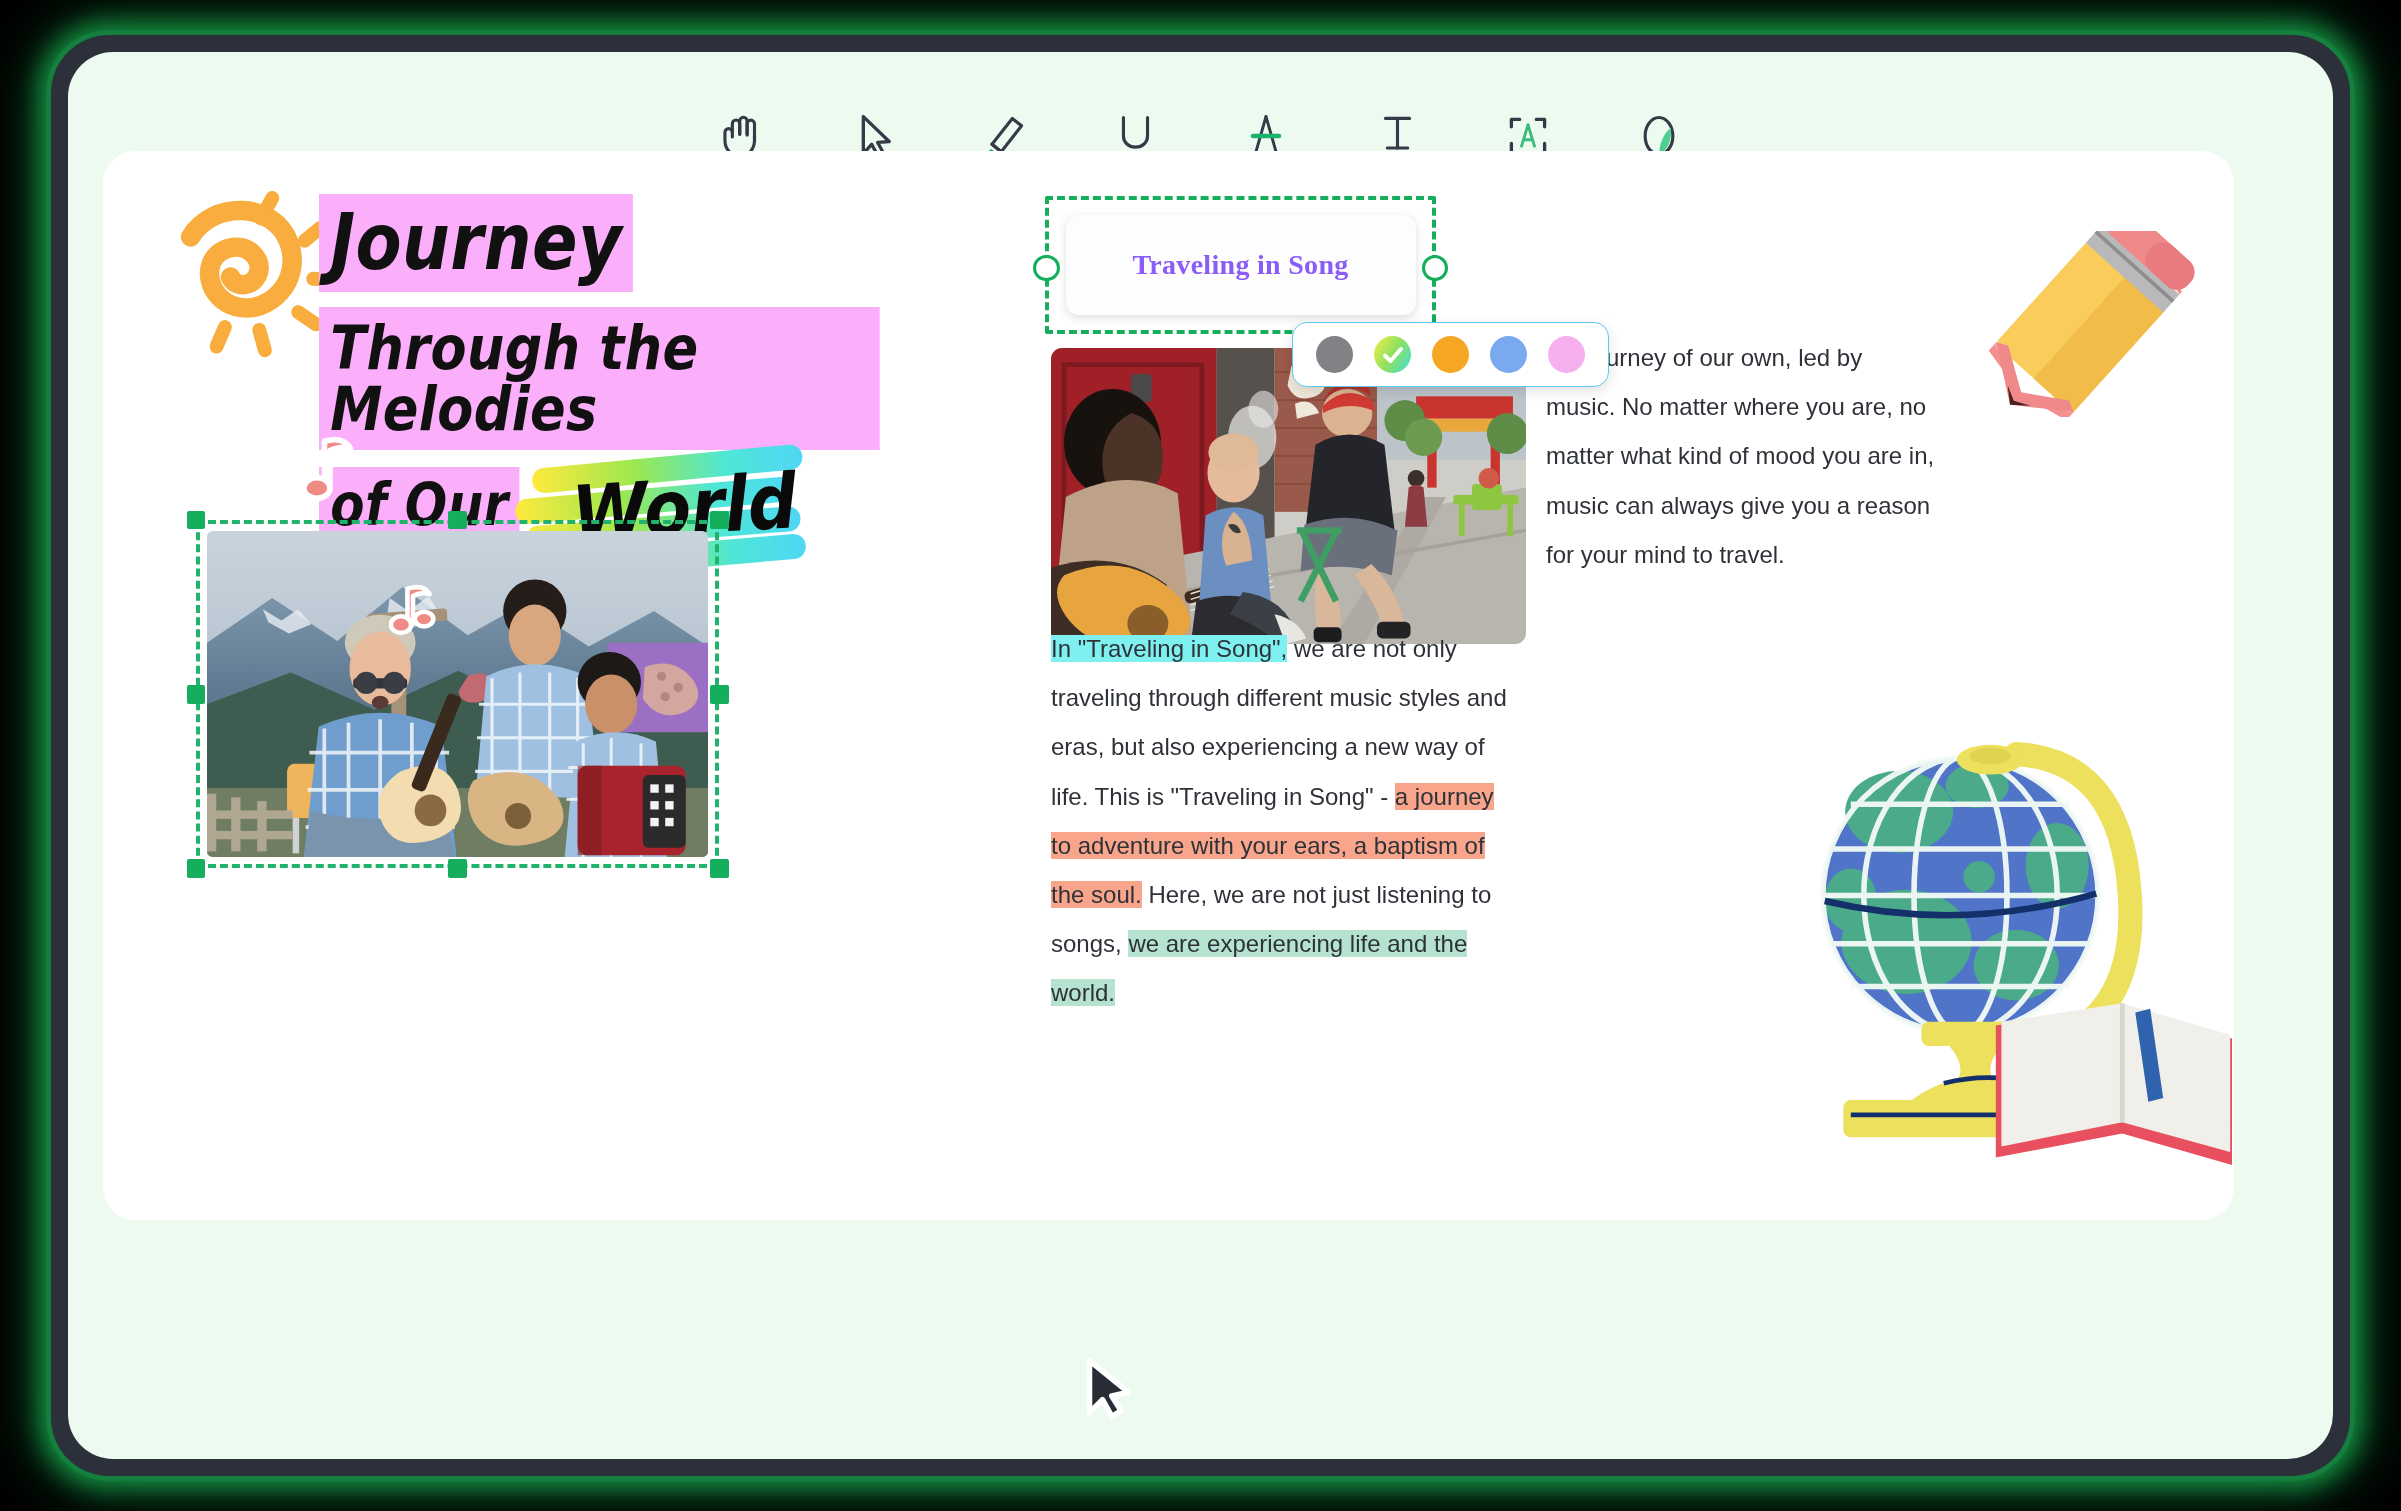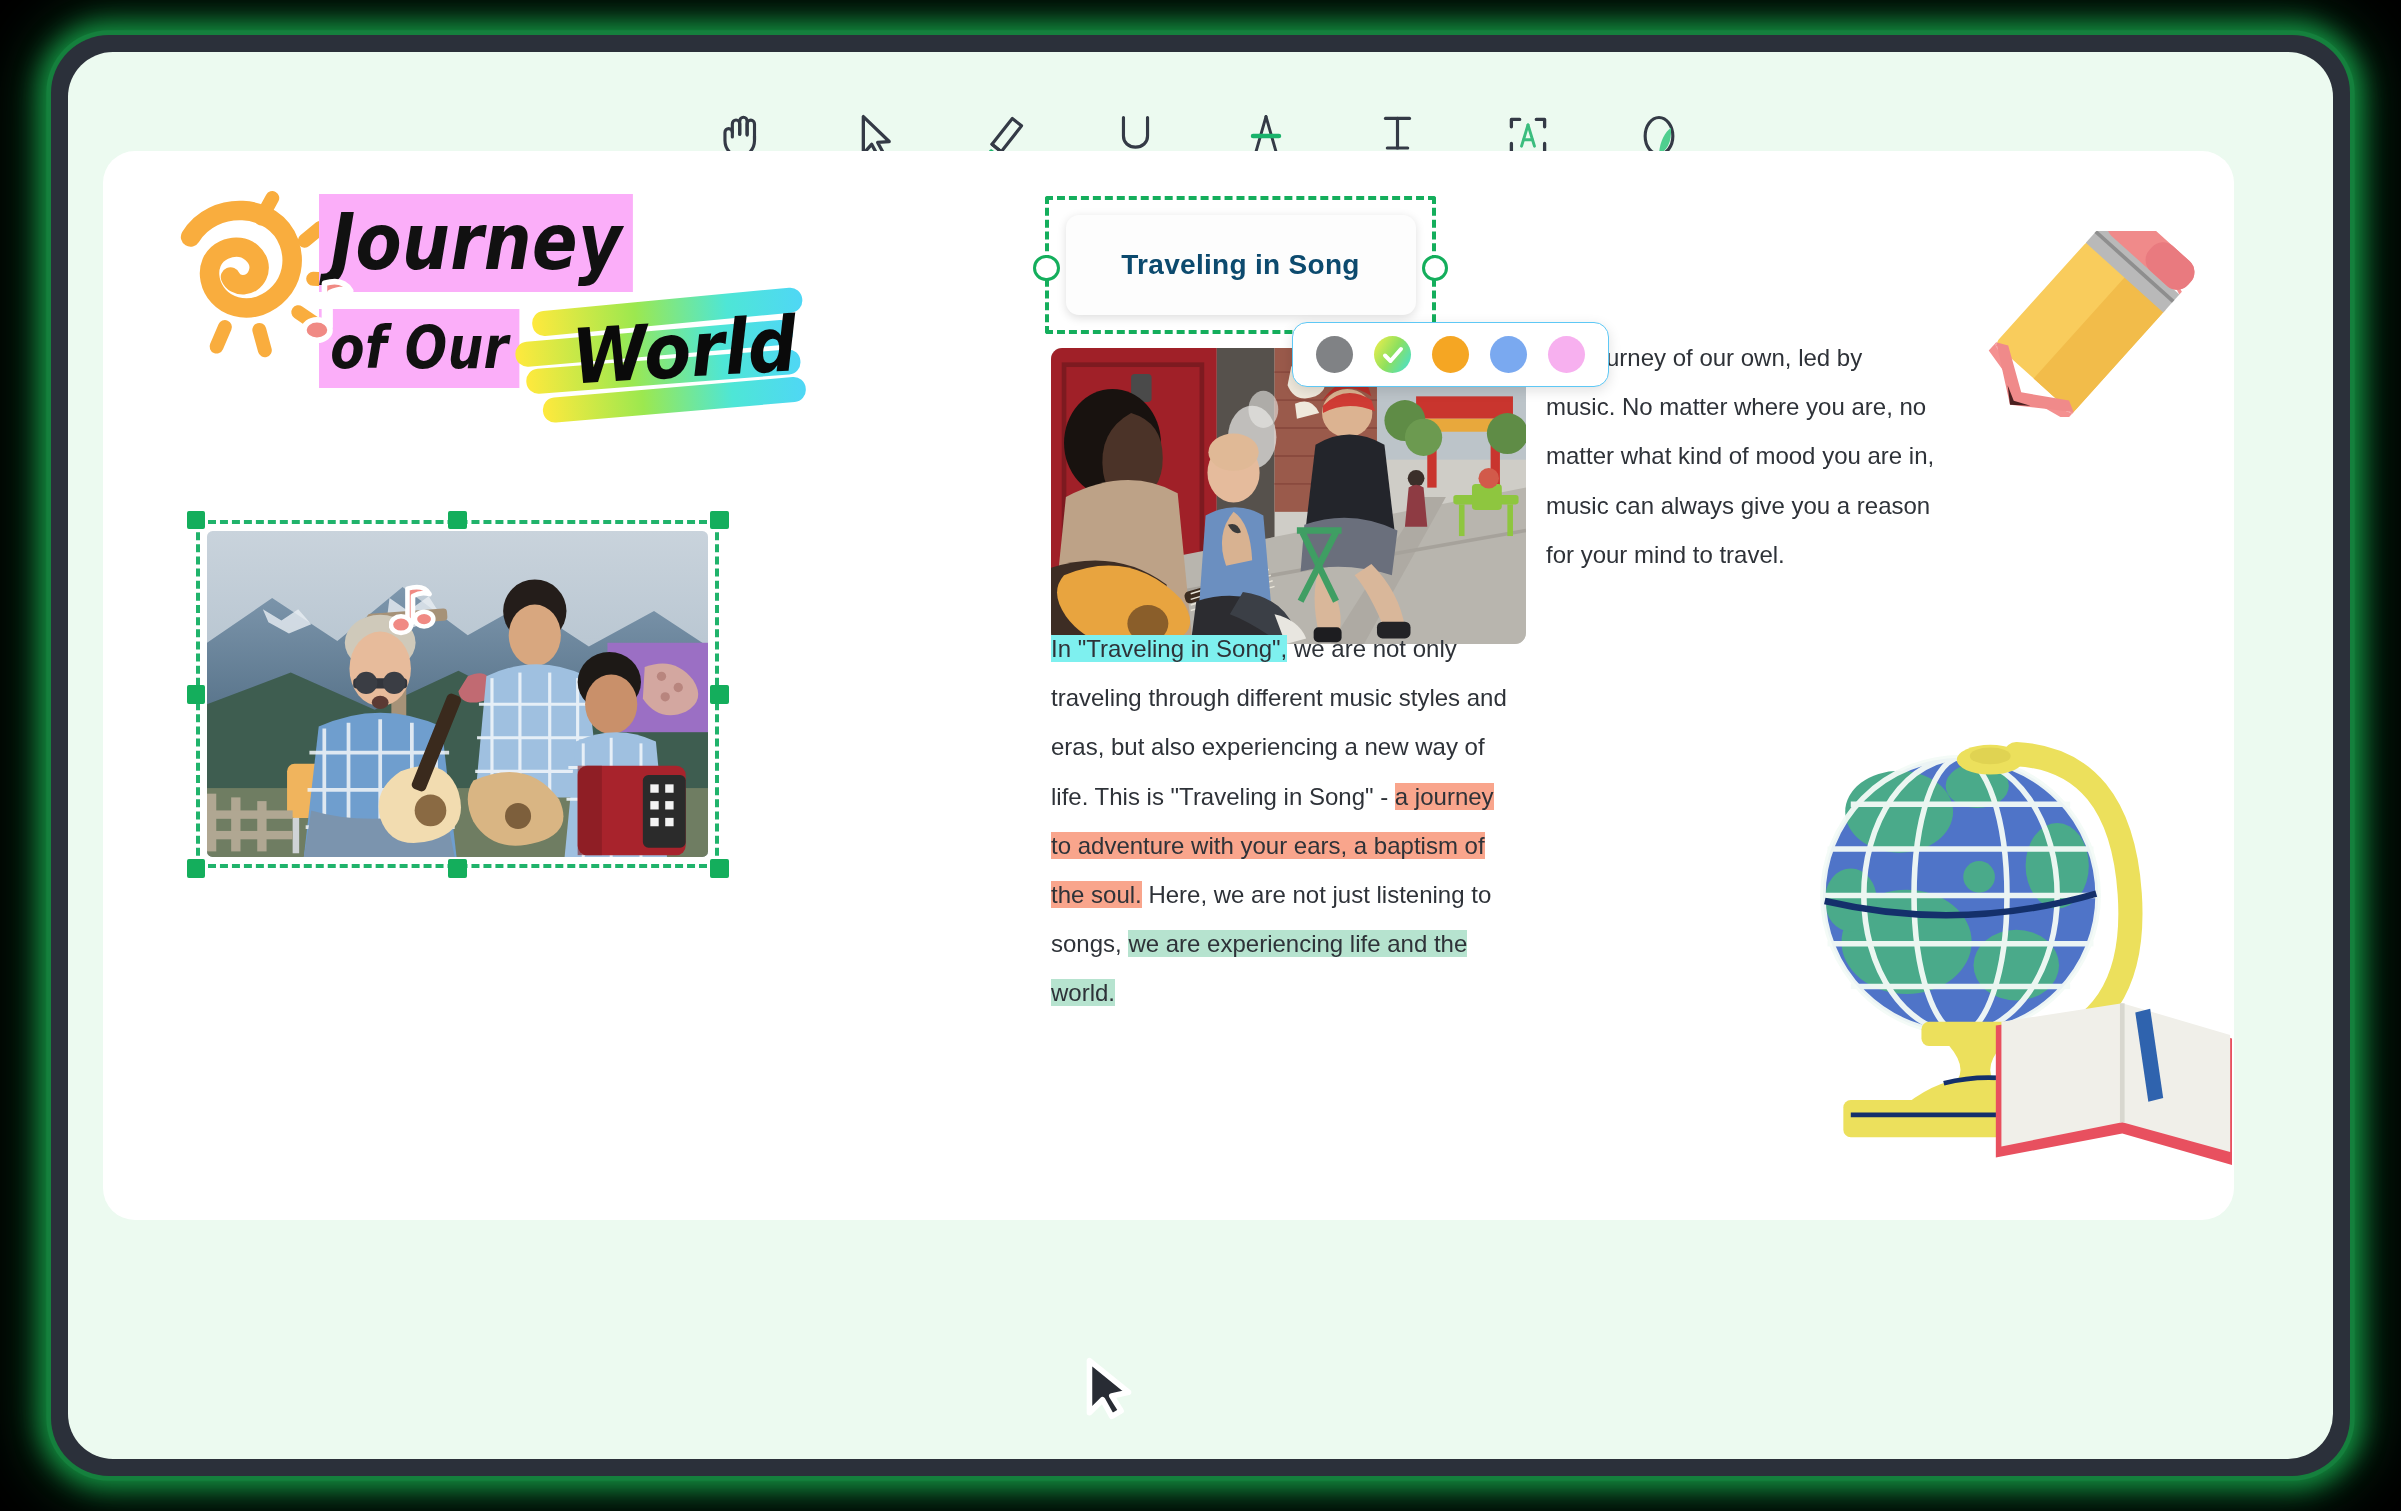--- a/index.html
+++ b/index.html
@@ -216,24 +216,24 @@
     left: 20.5px; top: 18.6px;
     right: 20.5px; bottom: 18.6px;
     background: #fdfdfd;
     border-radius: 13px;
     box-shadow: 0 2.8px 9.3px rgba(0,0,0,0.13);
     display: flex;
     align-items: center;
     justify-content: center;
   }
   #textbox-card-label {
-    font-family: Liberation Sans, sans-serif;
+    font-family: Liberation Serif, serif;
     font-weight: bold;
     font-size: 28px;
-    color: #0c4a6e;
+    color: #8b5cf6;
     letter-spacing: 0.3px;
   }
   .circ-handle {
     position: absolute;
     width: 20.5px; height: 20.5px;
     border: 3.7px solid #14ae5c;
     border-radius: 50%;
     background: #ffffff;
     top: 50%;
     margin-top: -10.2px;
@@ -480,20 +480,23 @@
           <path d="M216 320 L352 300 L470 334 L470 470 L352 436 L216 462 Z" fill="#e8505f"></path>
           <path d="M222 316 L352 296 L468 330 L468 456 L352 424 L222 450 Z" fill="#f0efe9"></path>
           <path d="M352 296 L352 424" stroke="#d8d7cf" stroke-width="5"></path>
           <path d="M366 306 L380 402 L396 398 L382 302 Z" fill="#2f63ae"></path>
         </svg>
       </div>
 
       <div id="title-block">
         <div class="title-line" id="title-line-1">
           <span class="hl-pink">Journey</span>
+        </div>
+        <div class="title-line" id="title-line-2">
+          <span class="hl-pink">Through the Melodies</span>
         </div>
         <div class="title-line" id="title-line-3">
           <span id="music-note-title">
             <svg width="58" height="73" viewBox="0 0 62 78" fill="none">
               <path d="M24 66 V12 q20 -6 28 8 q-10 -4 -22 2 V58 Z" fill="#f08a84" stroke="#ffffff" stroke-width="6" stroke-linejoin="round"></path>
               <ellipse cx="16" cy="62" rx="14" ry="11" fill="#f08a84" stroke="#ffffff" stroke-width="6"></ellipse>
             </svg>
           </span>
           <span class="hl-pink">of Our</span>
           <span id="world-wrap">

